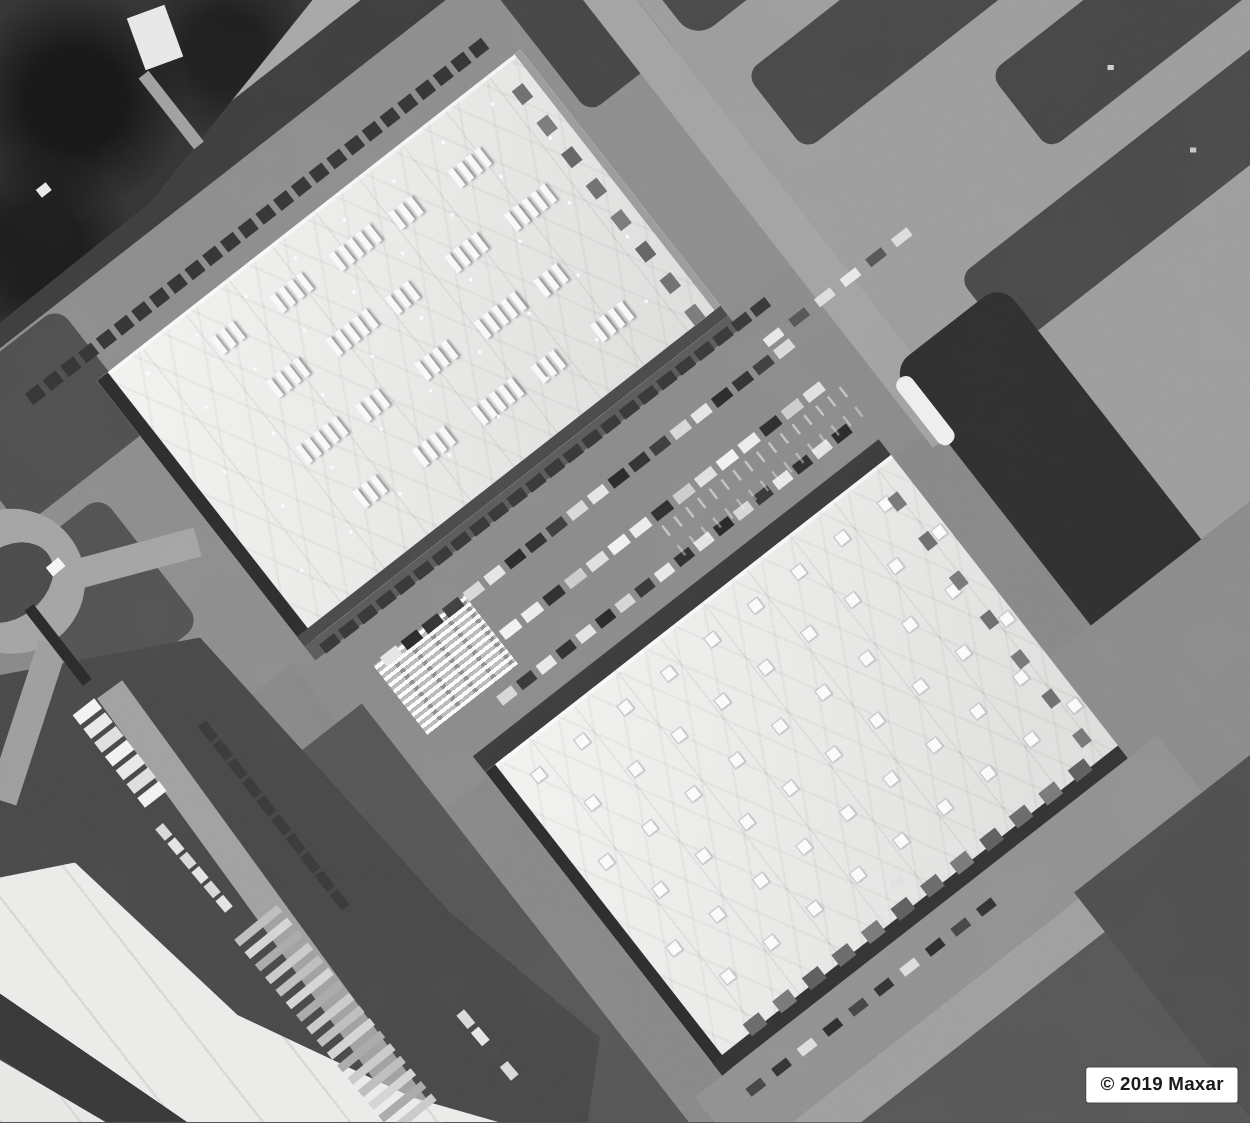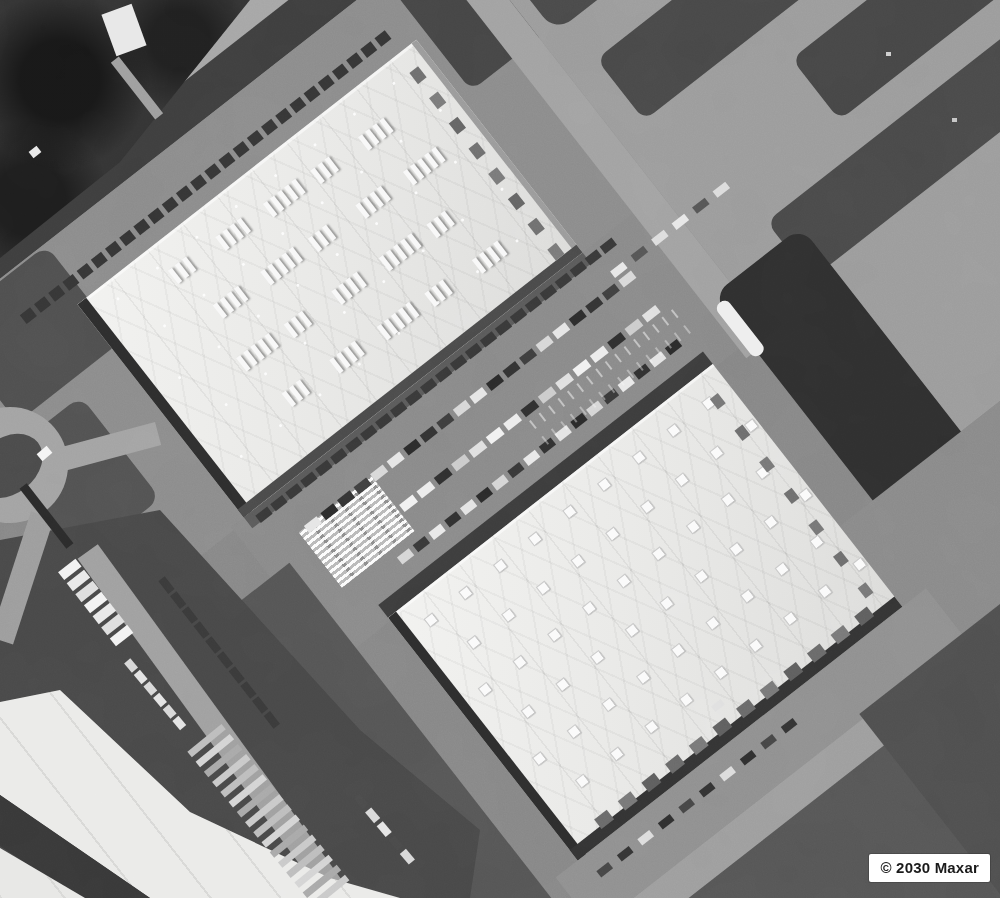--- a/index.html
+++ b/index.html
@@ -533,14 +533,14 @@
         <feColorMatrix type="saturate" values="0"></feColorMatrix>
       </filter>
     <filter id="mottle">
         <feTurbulence type="fractalNoise" baseFrequency="0.012" numOctaves="3" seed="4" stitchTiles="stitch"></feTurbulence>
         <feColorMatrix type="saturate" values="0"></feColorMatrix>
       </filter>
     <rect width="1000" height="898" filter="url(#mottle)" opacity="0.10" style="mix-blend-mode:soft-light"></rect>
     <rect width="1000" height="898" filter="url(#grain)" opacity="0.08" style="mix-blend-mode:overlay"></rect>
   </svg>
 
-  <div id="attribution" title="© 2023 Maxar">© 2030 Maxar</div>
+  <div id="attribution" title="© 2023 Maxar">© 2019 Maxar</div>
 </div>
 
 </body></html>

